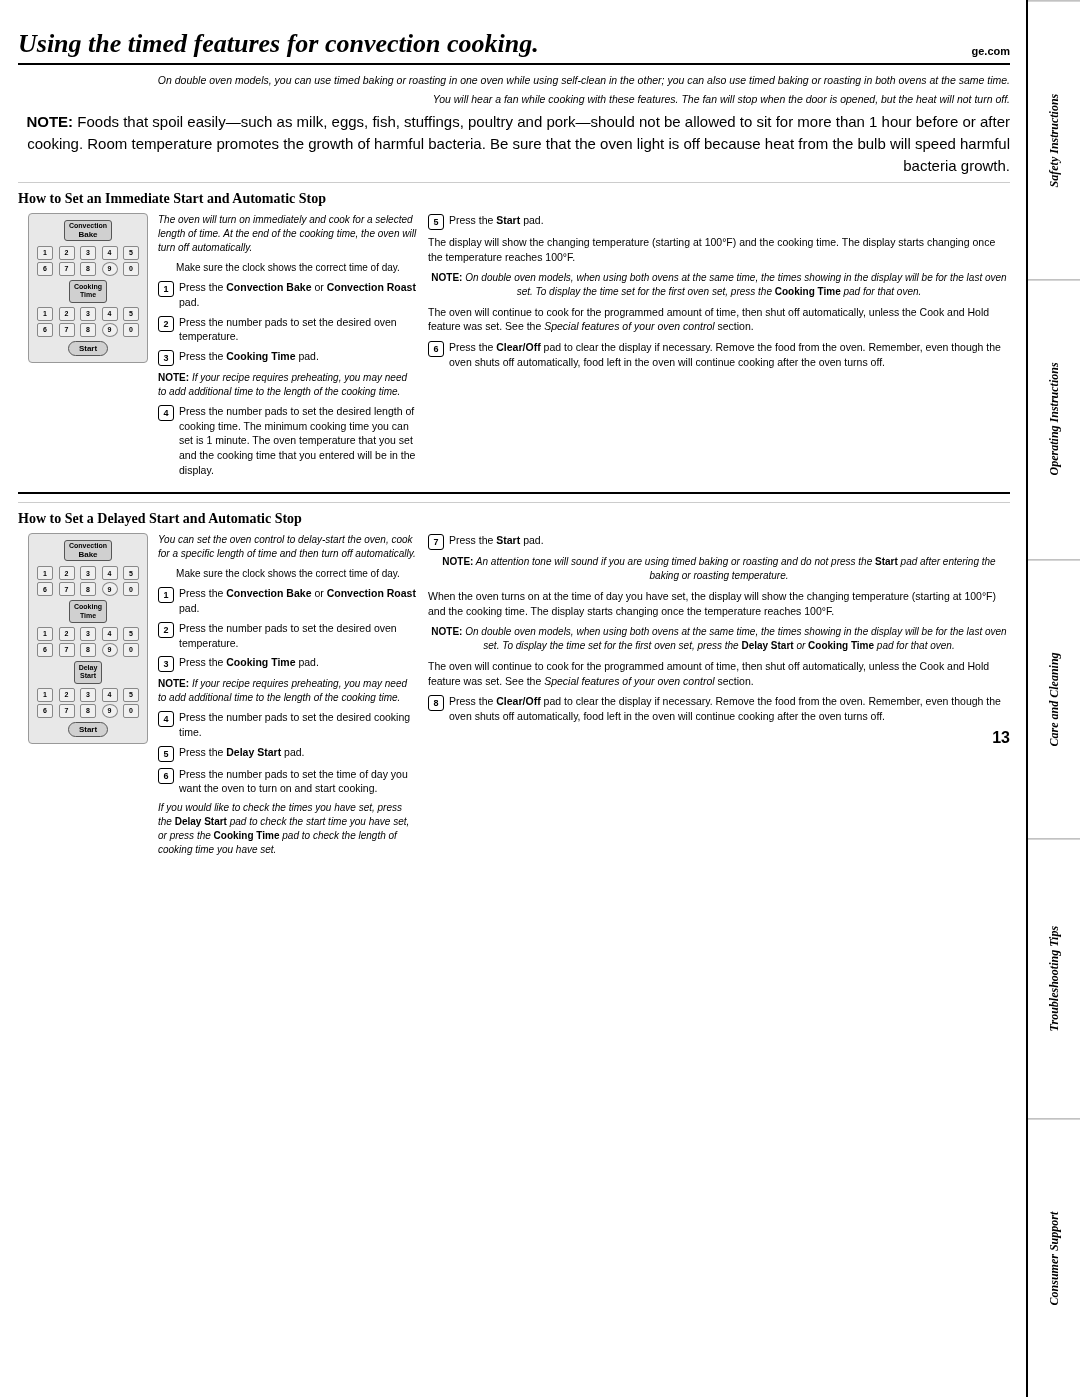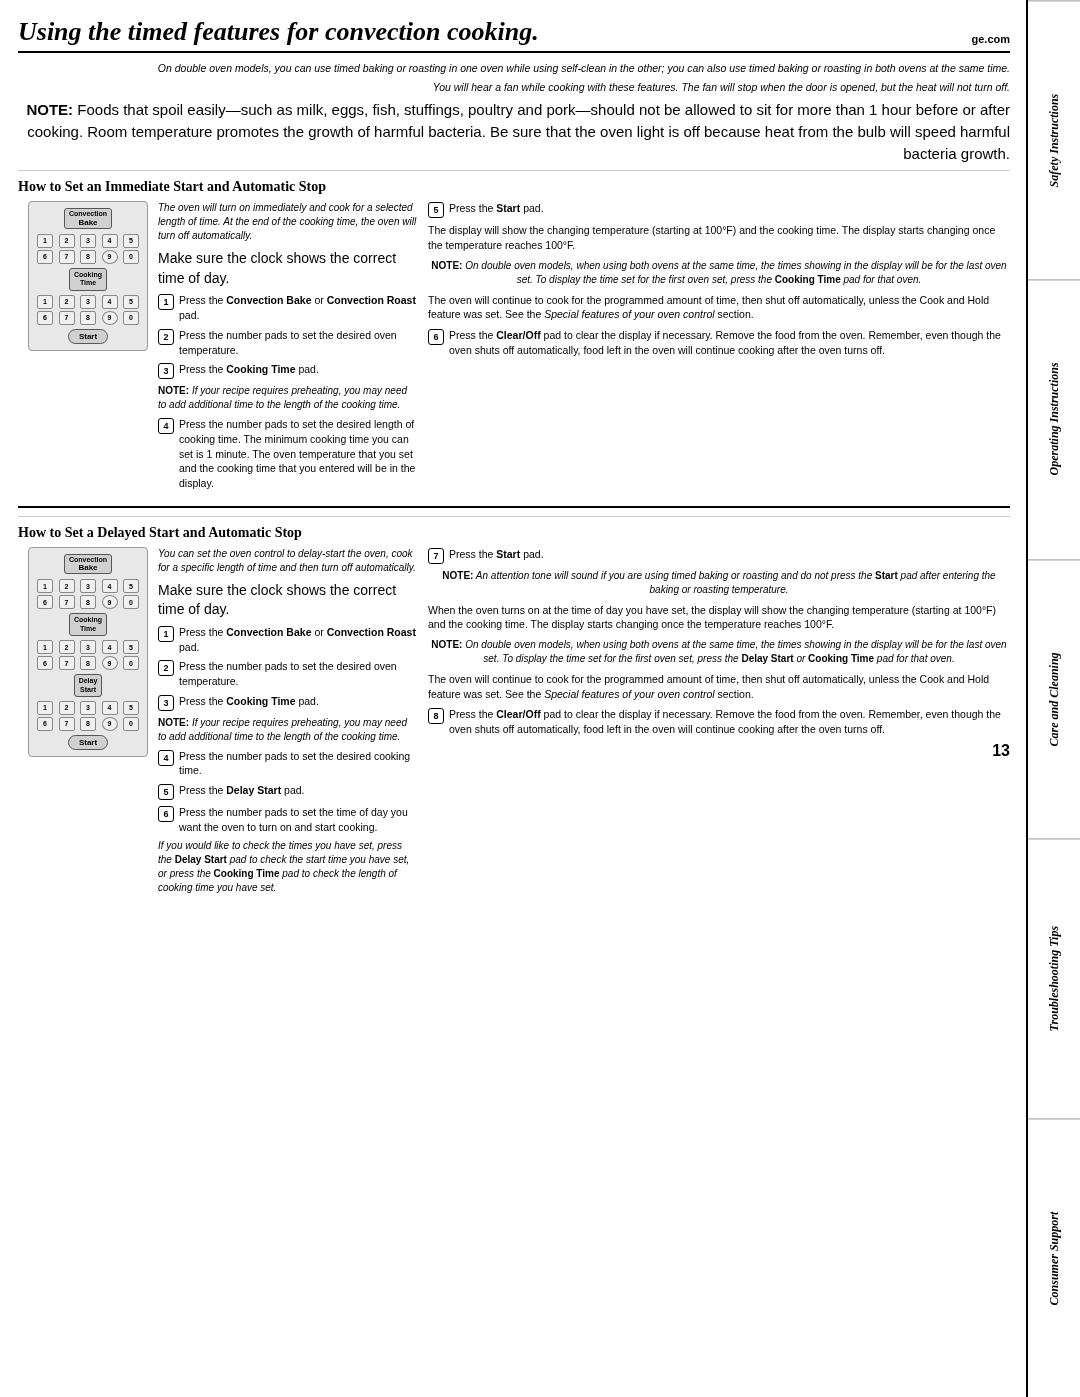--- a/index.html
+++ b/index.html
@@ -8,21 +8,21 @@
       font-size: 11px;
       background: #fff;
       width: 1080px;
       min-height: 1397px;
       display: flex;
       flex-direction: row;
     }
 
     .main-content {
       flex: 1;
-      padding: 18px 16px 18px 18px;
+      padding: 30px 16px 18px 18px;
       border-right: 2px solid #000;
     }
 
     .side-tabs {
       width: 52px;
       display: flex;
       flex-direction: column;
       background: #fff;
     }
 
@@ -202,23 +202,24 @@
 
     
     .steps-intro {
       font-style: italic;
       font-size: 10px;
       line-height: 1.4;
       margin-bottom: 6px;
     }
 
     .step-intro-normal {
-      font-size: 14px;
+      font-size: 10px;
       line-height: 1.4;
       margin-bottom: 5px;
+      text-align: center;
     }
 
     .step-item {
       display: flex;
       flex-direction: row;
       align-items: flex-start;
       margin-bottom: 5px;
     }
 
     .step-number {

